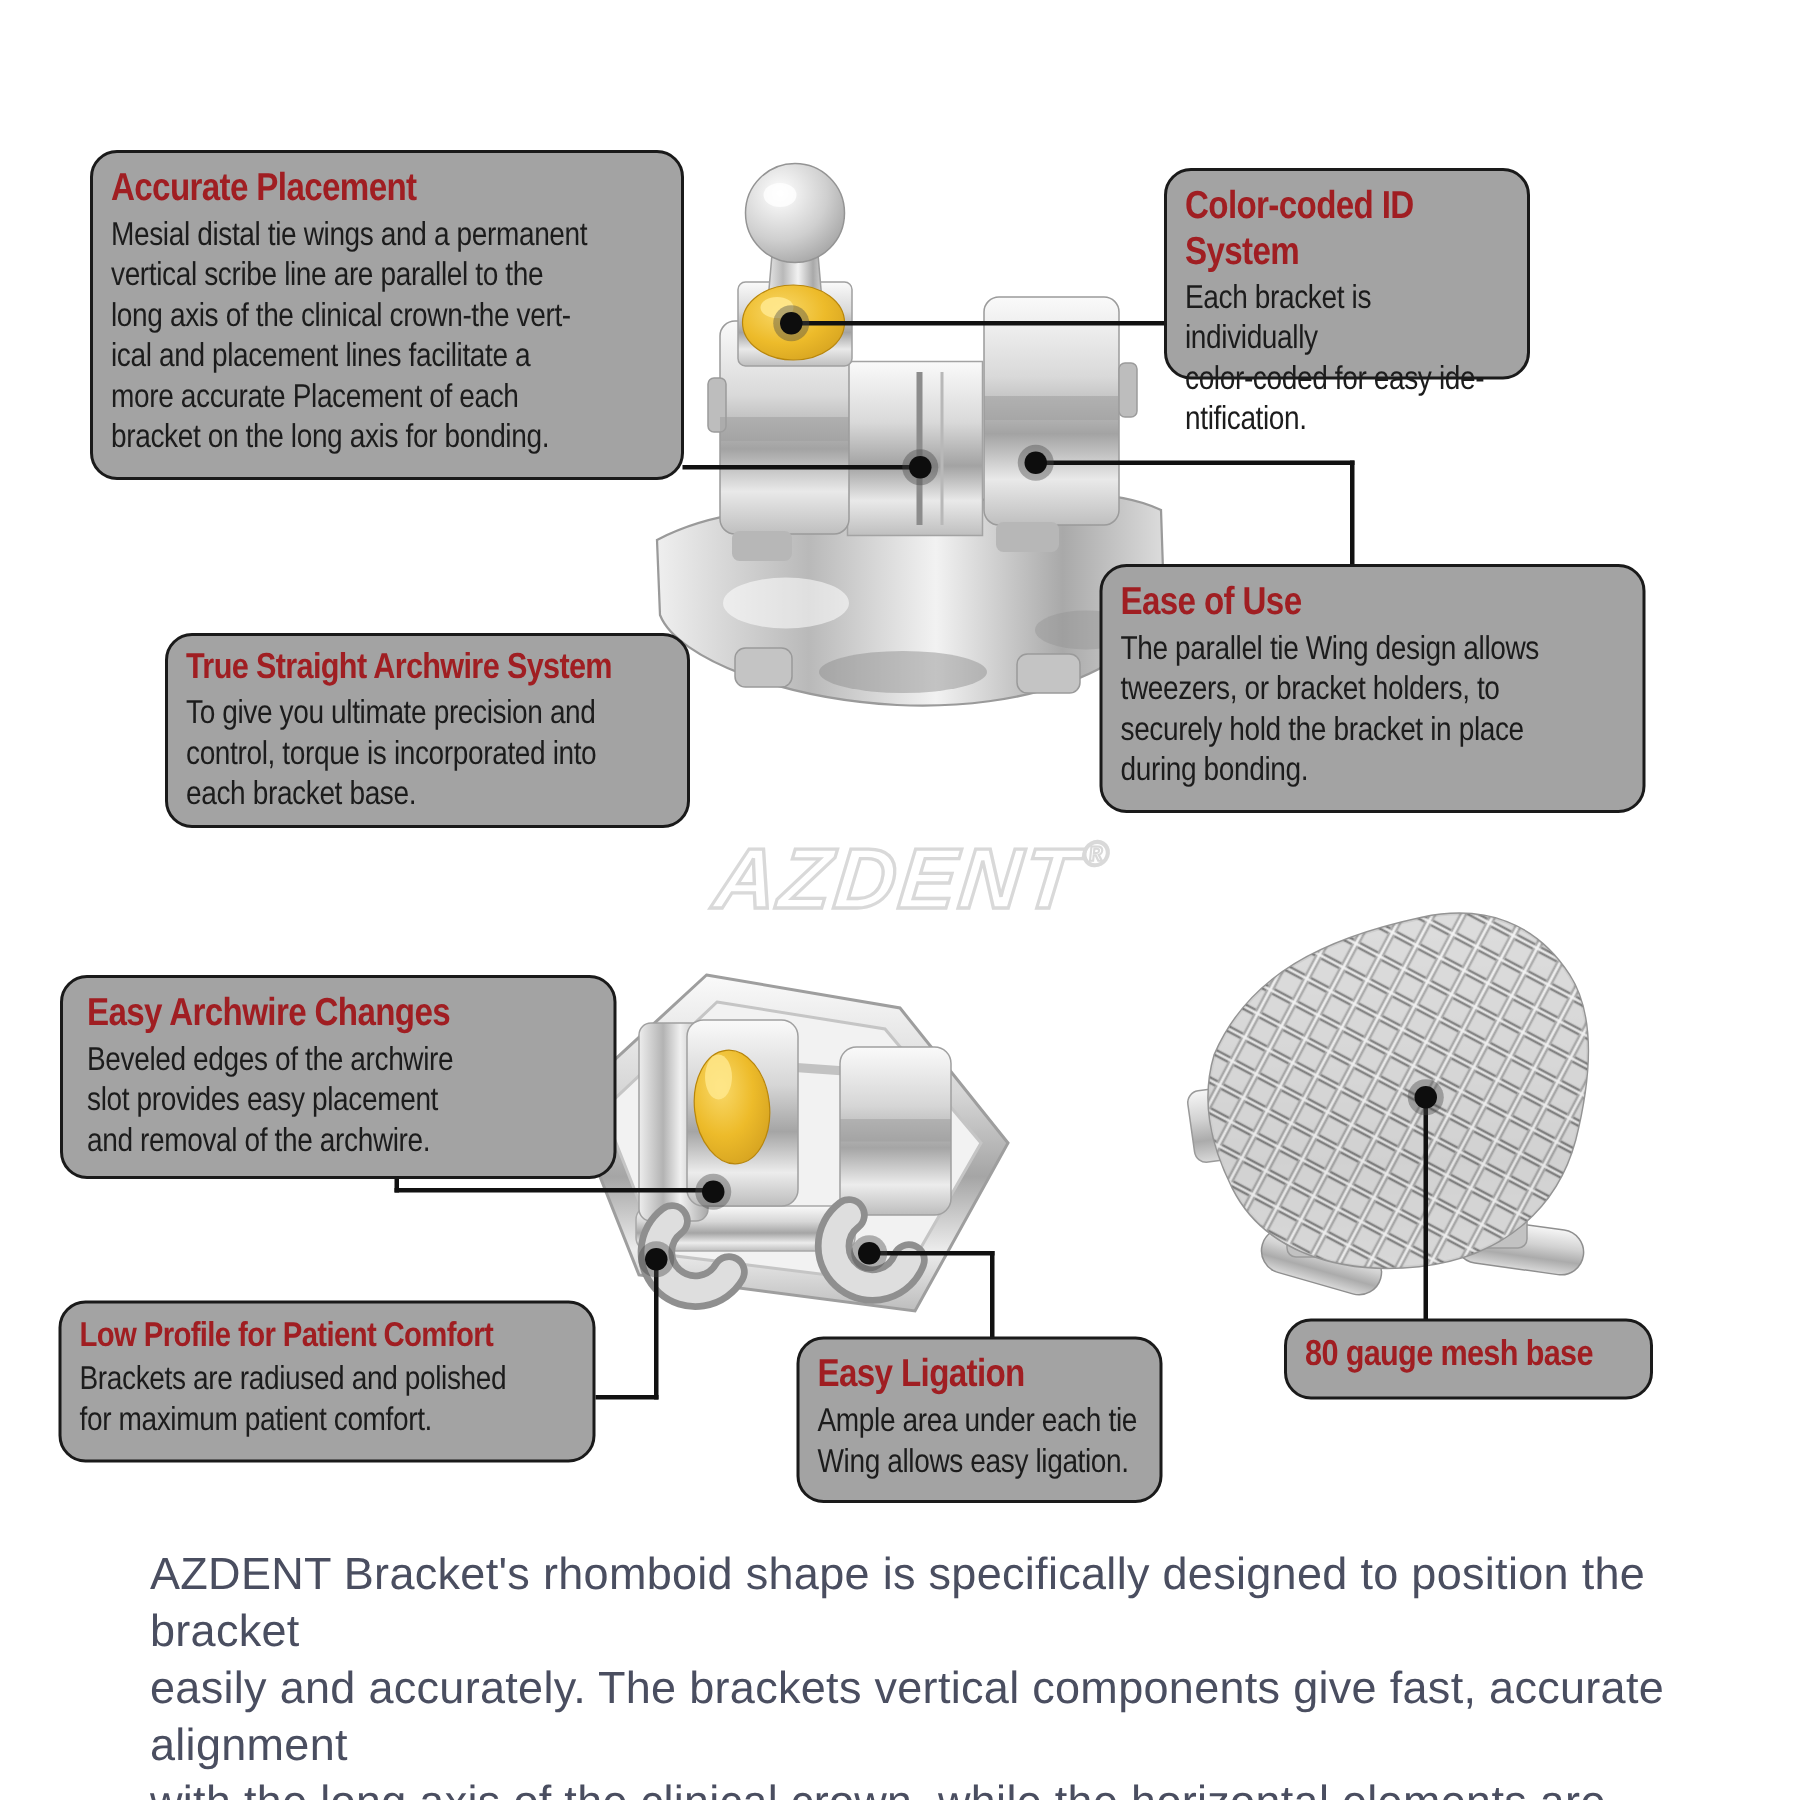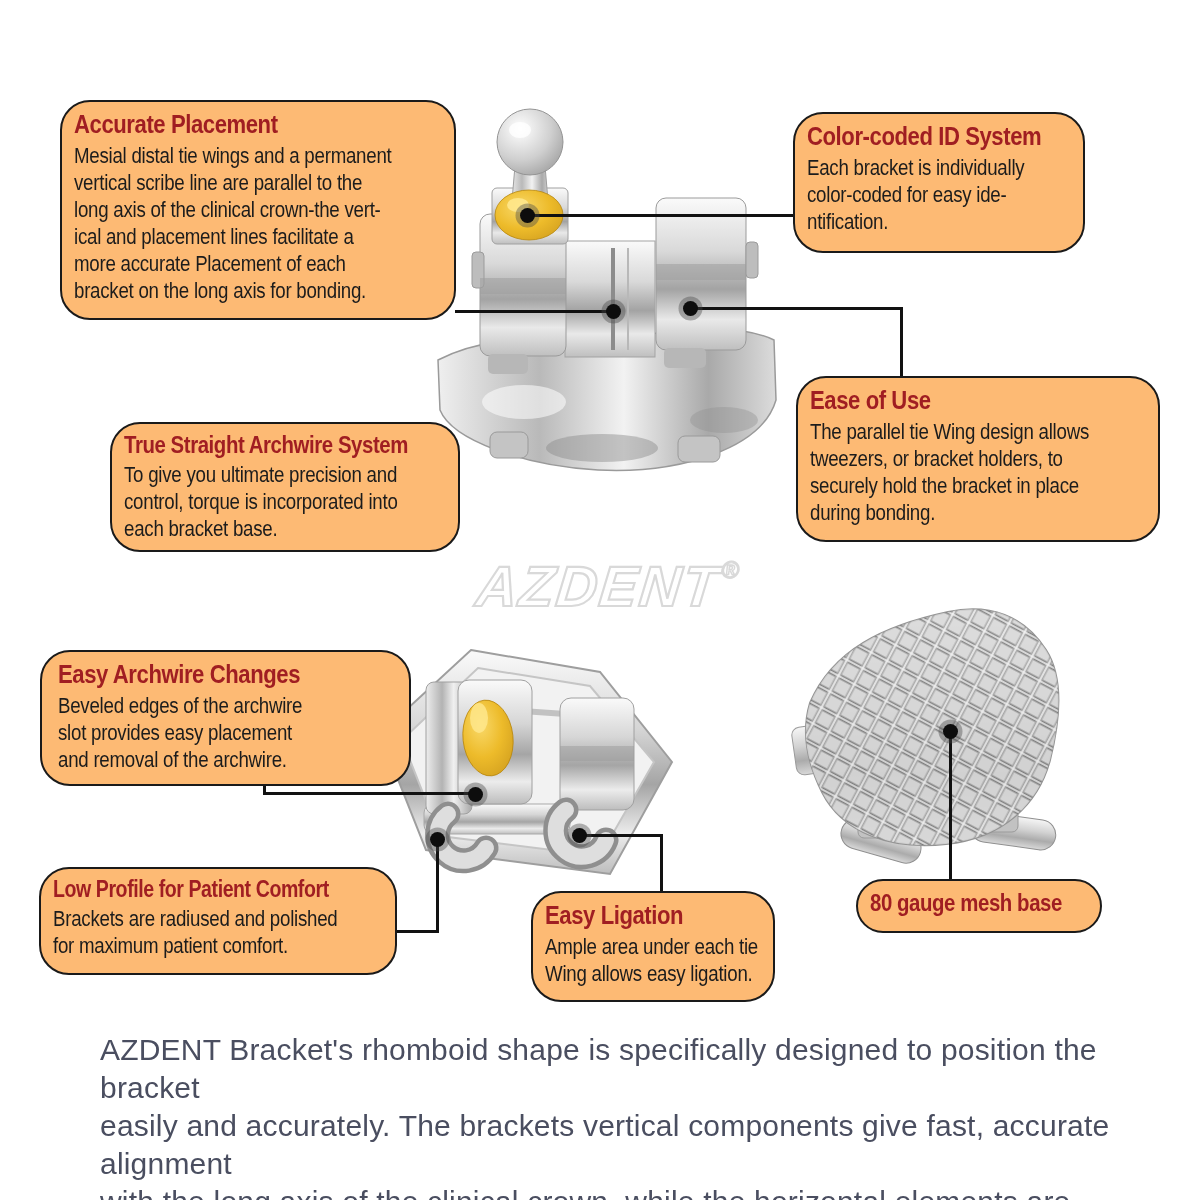--- a/index.html
+++ b/index.html
@@ -2,22 +2,22 @@
 <html><head>
 <meta charset="utf-8">
 <style>
   html,body{margin:0;padding:0;background:#fff;}
   #canvas{
     position:relative;width:1200px;height:1200px;background:#ffffff;overflow:hidden;
     font-family:"Liberation Sans",sans-serif;
   }
   
   .callout{
-    position:absolute;box-sizing:border-box;background:#fdba74;
-    border:2.5px solid #1a1a1a;border-radius:30px;padding:7px 12px;z-index:4;
+    position:absolute;box-sizing:border-box;background:#a3a3a3;
+    border:2.5px solid #1a1a1a;border-radius:18px;padding:7px 12px;z-index:4;
   }
   .cond{transform:scaleX(0.85);transform-origin:0 0;width:118%;}
   .callout .title{
     font-weight:bold;color:#a01e22;font-size:26px;line-height:1.18;
     letter-spacing:-0.5px;white-space:pre-line;
   }
   .callout .body{
     color:#1c1c1c;font-size:22px;line-height:27px;letter-spacing:-0.3px;
     white-space:pre-line;margin-top:2px;
   }
@@ -210,30 +210,30 @@
       <div class="title">Accurate Placement</div>
       <div class="body">Mesial distal tie wings and a permanent
 vertical scribe line are parallel to the
 long axis of the clinical crown-the vert-
 ical and placement lines facilitate a
 more accurate Placement of each
 bracket on the long axis for bonding.</div>
     </div>
   </div>
 
-  <div class="callout" id="co-color" style="left:793px;top:112px;width:292px;height:141px;">
+  <div class="callout" id="co-color" style="left:776px;top:112px;width:244px;height:141px;">
     <div class="cond">
       <div class="title">Color-coded ID System</div>
       <div class="body">Each bracket is individually
 color-coded for easy ide-
 ntification.</div>
     </div>
   </div>
 
-  <div class="callout" id="co-ease" style="left:796px;top:376px;width:364px;height:166px;">
+  <div class="callout" id="co-ease" style="left:733px;top:376px;width:364px;height:166px;">
     <div class="cond">
       <div class="title">Ease of Use</div>
       <div class="body">The parallel tie Wing design allows
 tweezers, or bracket holders, to
 securely hold the bracket in place
 during bonding.</div>
     </div>
   </div>
 
   <div class="callout" id="co-true" style="left:98px;top:422px;width:350px;height:130px;margin-left:12px;">

